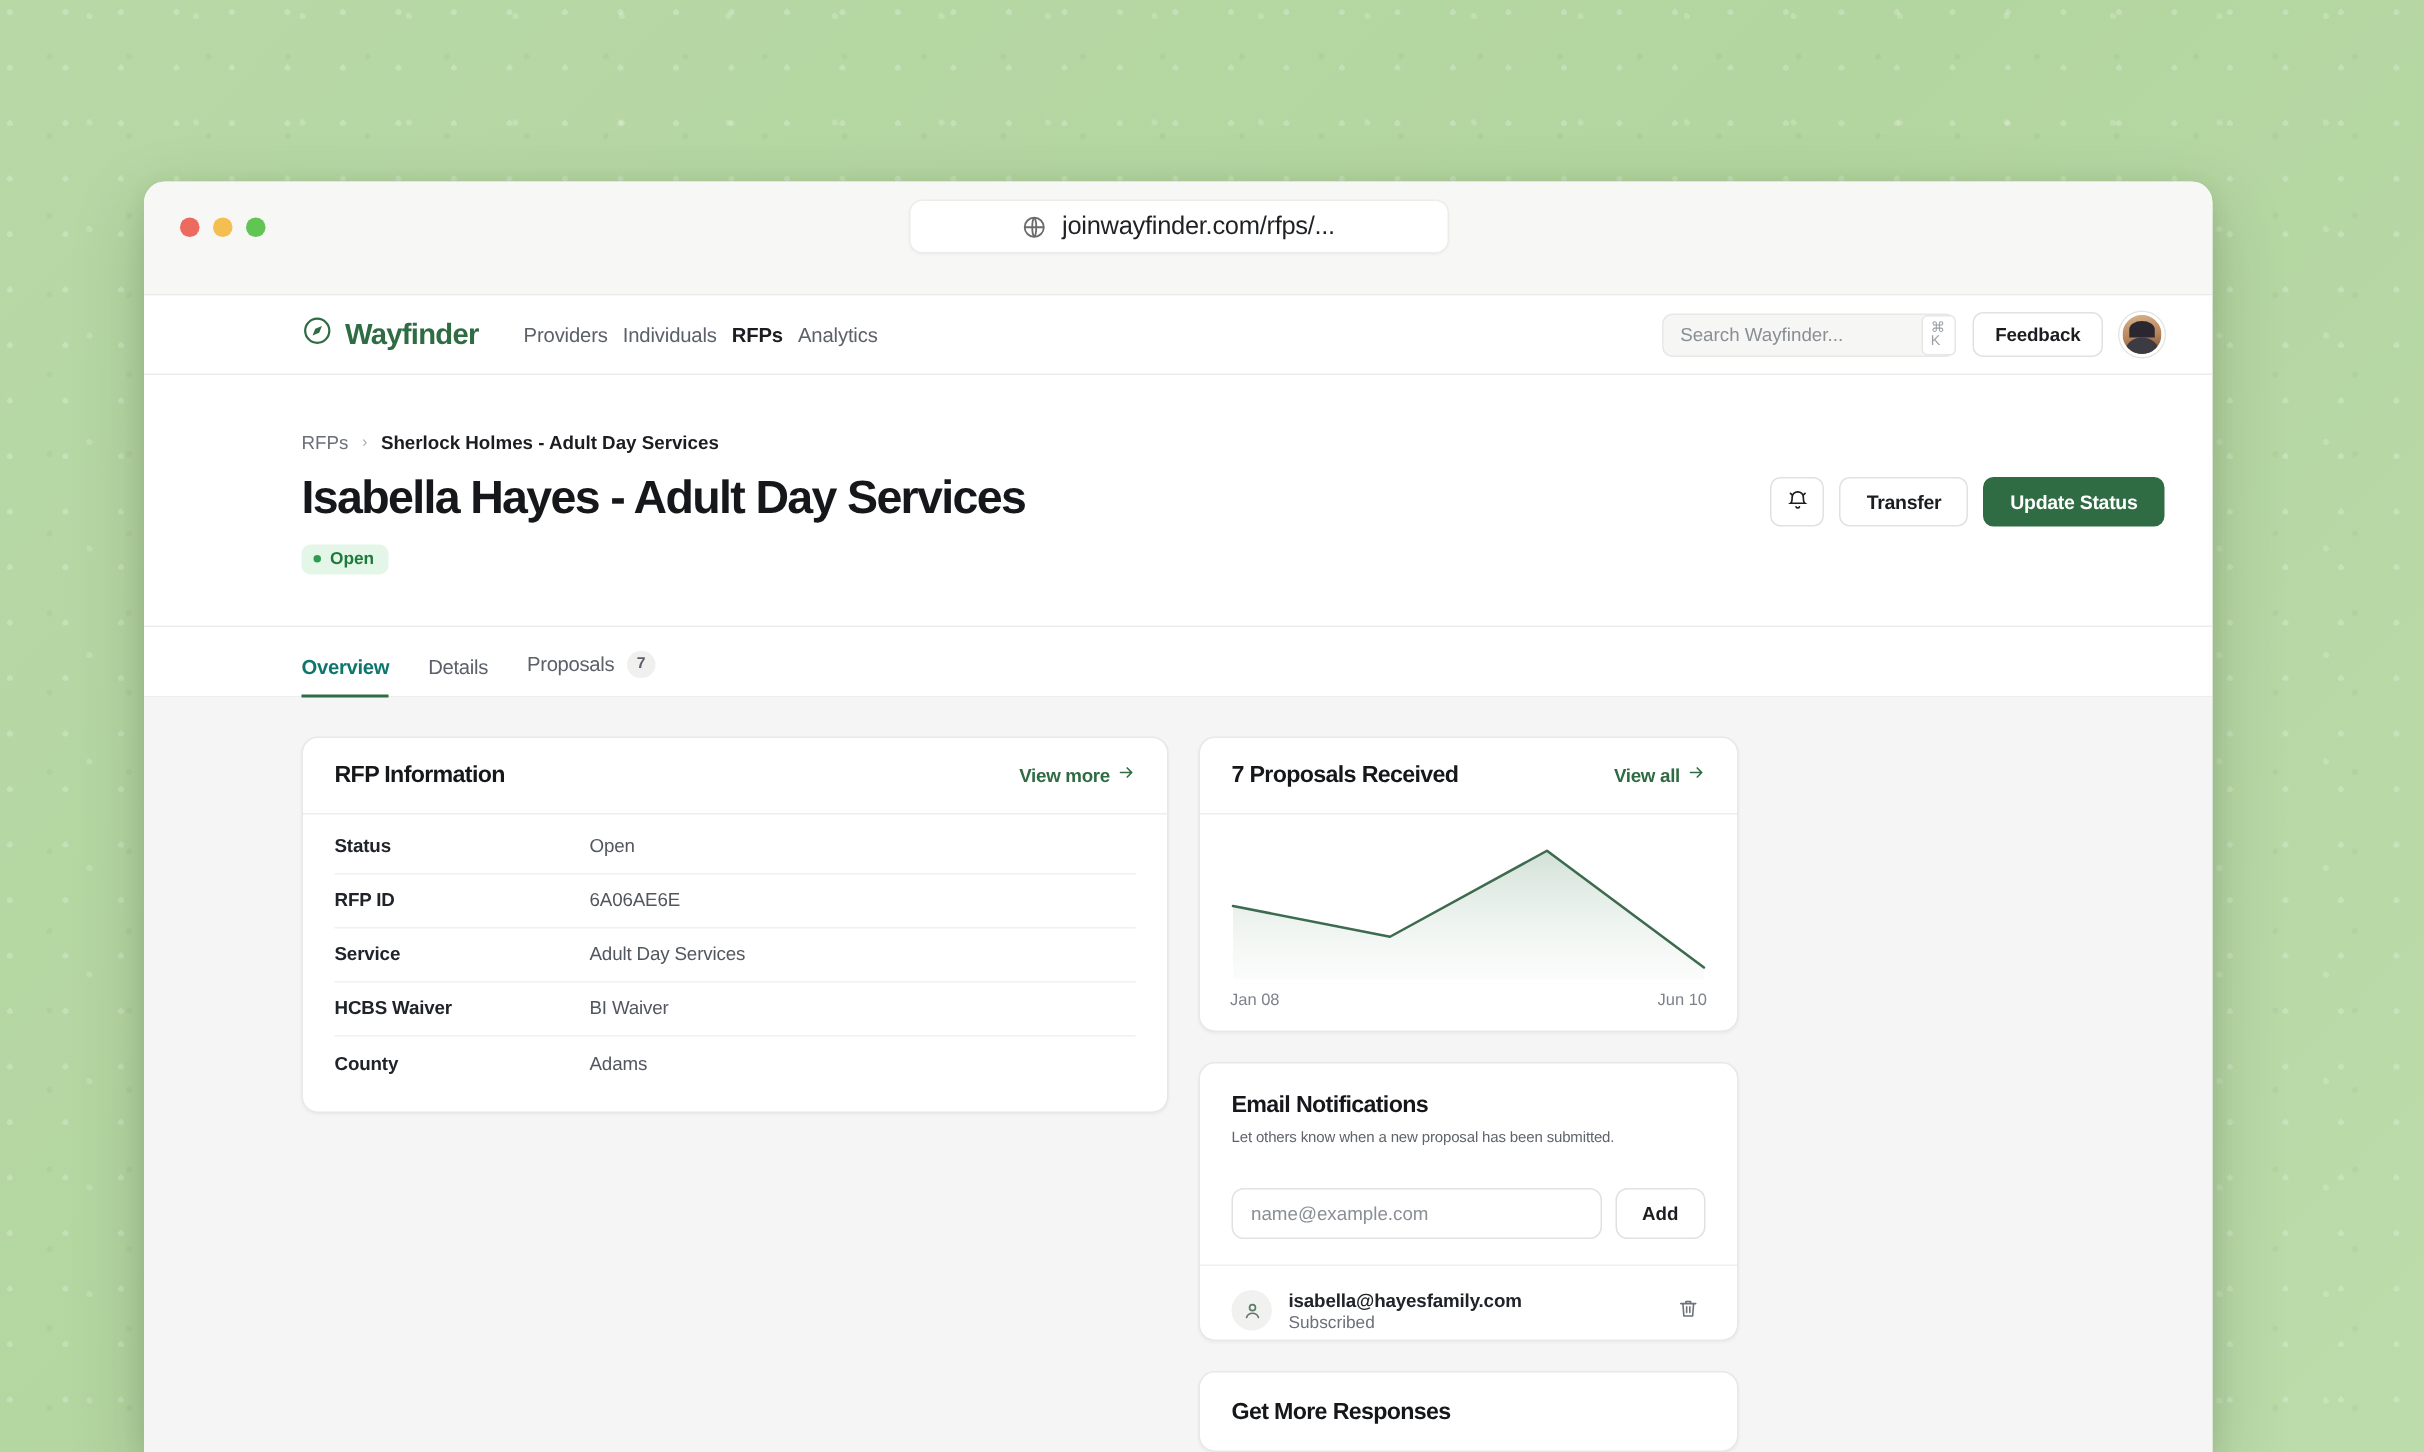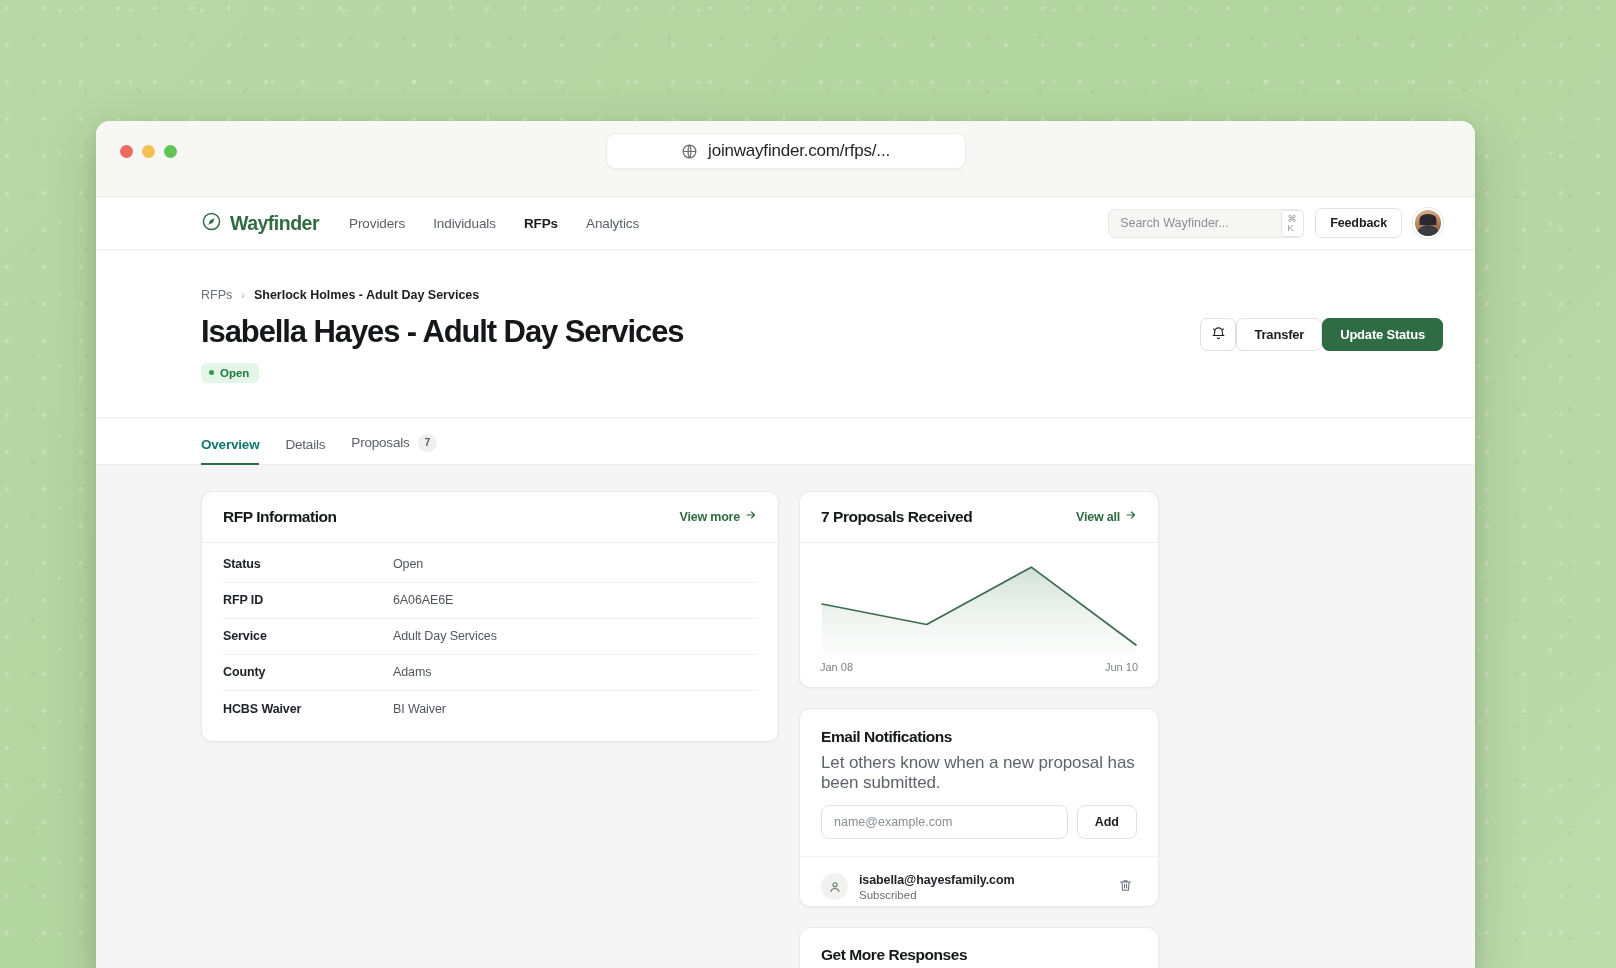--- a/index.html
+++ b/index.html
@@ -98,21 +98,21 @@
     align-items: center;
     gap: 8px;
     margin-right: 30px;
   }
   .brand-name {
     font-size: 19.5px;
     font-weight: 700;
     color: #2f6b43;
     letter-spacing: -0.5px;
   }
-  .navlinks { display: flex; align-items: flex-end; gap: 28px; }
+  .navlinks { display: flex; align-items: flex-end; gap: 10px; }
   .navlink {
     font-size: 13.5px;
     color: #5c6069;
     text-decoration: none;
     letter-spacing: -0.1px;
   }
   .navlink.active { color: #1b1d20; font-weight: 700; }
 
   .nav-right {
     margin-left: auto;
@@ -234,20 +234,21 @@
   .status-badge .pip {
     width: 5px; height: 5px;
     border-radius: 50%;
     background: #2e9b50;
   }
 
   .head-actions {
     margin-left: auto;
     display: flex;
     align-items: center;
+    gap: 10px;
     padding-top: 4px;
     padding-left: 32px;
   }
   .icon-btn {
     width: 36px; height: 33px;
     background: #fff;
     border: 1px solid #e1e1df;
     border-radius: 7px;
     display: flex; align-items: center; justify-content: center;
     cursor: pointer;
@@ -399,24 +400,24 @@
   
   .email-body { padding: 19px 21px 5px; }
   .email-title {
     font-size: 15.5px;
     font-weight: 700;
     color: #15171a;
     letter-spacing: -0.45px;
     margin-bottom: 7px;
   }
   .email-sub {
-    font-size: 17px;
+    font-size: 10px;
     color: #5f646c;
     letter-spacing: -0.1px;
-    margin-bottom: 12px;
+    margin-bottom: 28px;
   }
   .email-form { display: flex; gap: 9px; }
   .email-input {
     flex: 1;
     height: 34px;
     border: 1px solid #e2e2e0;
     border-radius: 8px;
     padding: 0 12px;
     font-size: 12.5px;
     color: #20232a;
@@ -593,26 +594,26 @@
           </div>
           <div class="info-row">
             <span class="info-label">RFP ID</span>
             <span class="info-value">6A06AE6E</span>
           </div>
           <div class="info-row">
             <span class="info-label">Service</span>
             <span class="info-value">Adult Day Services</span>
           </div>
           <div class="info-row">
+            <span class="info-label">HCBS Waiver</span>
+            <span class="info-value">BI Waiver</span>
+          </div>
+          <div class="info-row">
             <span class="info-label">County</span>
             <span class="info-value">Adams</span>
-          </div>
-          <div class="info-row">
-            <span class="info-label">HCBS Waiver</span>
-            <span class="info-value">BI Waiver</span>
           </div>
         </div>
       </div>
     </div>
 
     <div class="col-right">
 
       <div class="card">
         <div class="card-head">
           <span class="card-title">7 Proposals Received</span>

